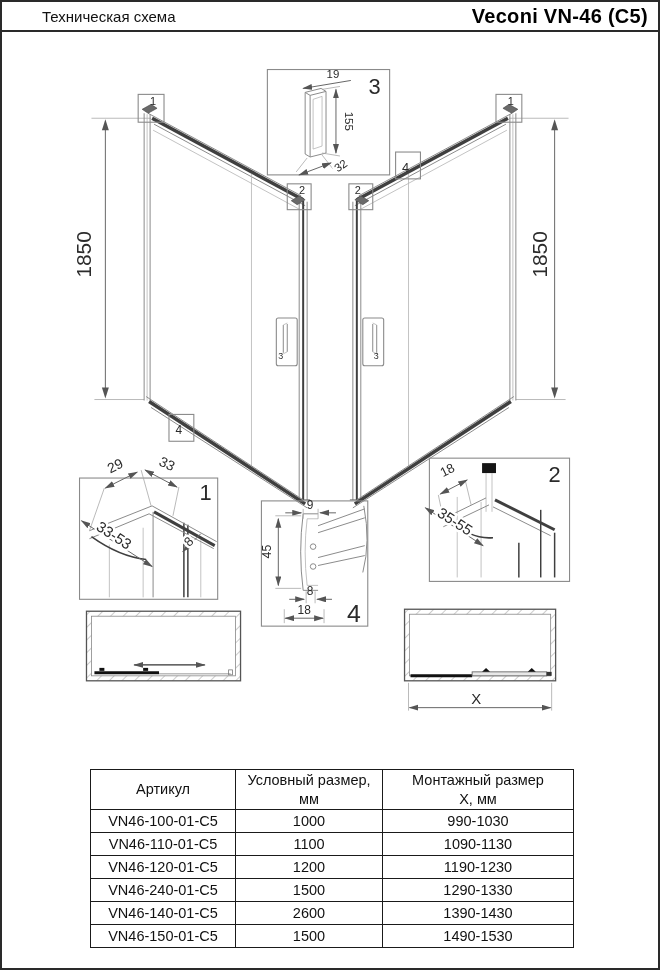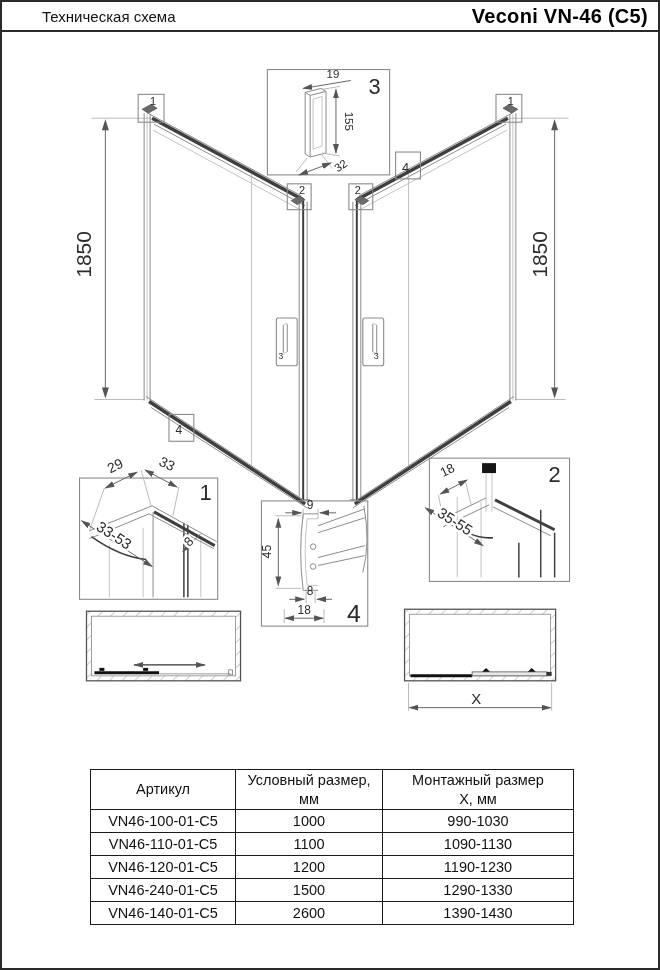--- a/index.html
+++ b/index.html
@@ -261,16 +261,21 @@
       <tr>
         <td>VN46-240-01-C5</td>
         <td>1500</td>
         <td>1290-1330</td>
       </tr>
       <tr>
         <td>VN46-140-01-C5</td>
         <td>2600</td>
         <td>1390-1430</td>
       </tr>
+      <tr>
+        <td>VN46-150-01-C5</td>
+        <td>1500</td>
+        <td>1490-1530</td>
+      </tr>
     </tbody>
   </table>
 
 </div>
 
 </body></html>

